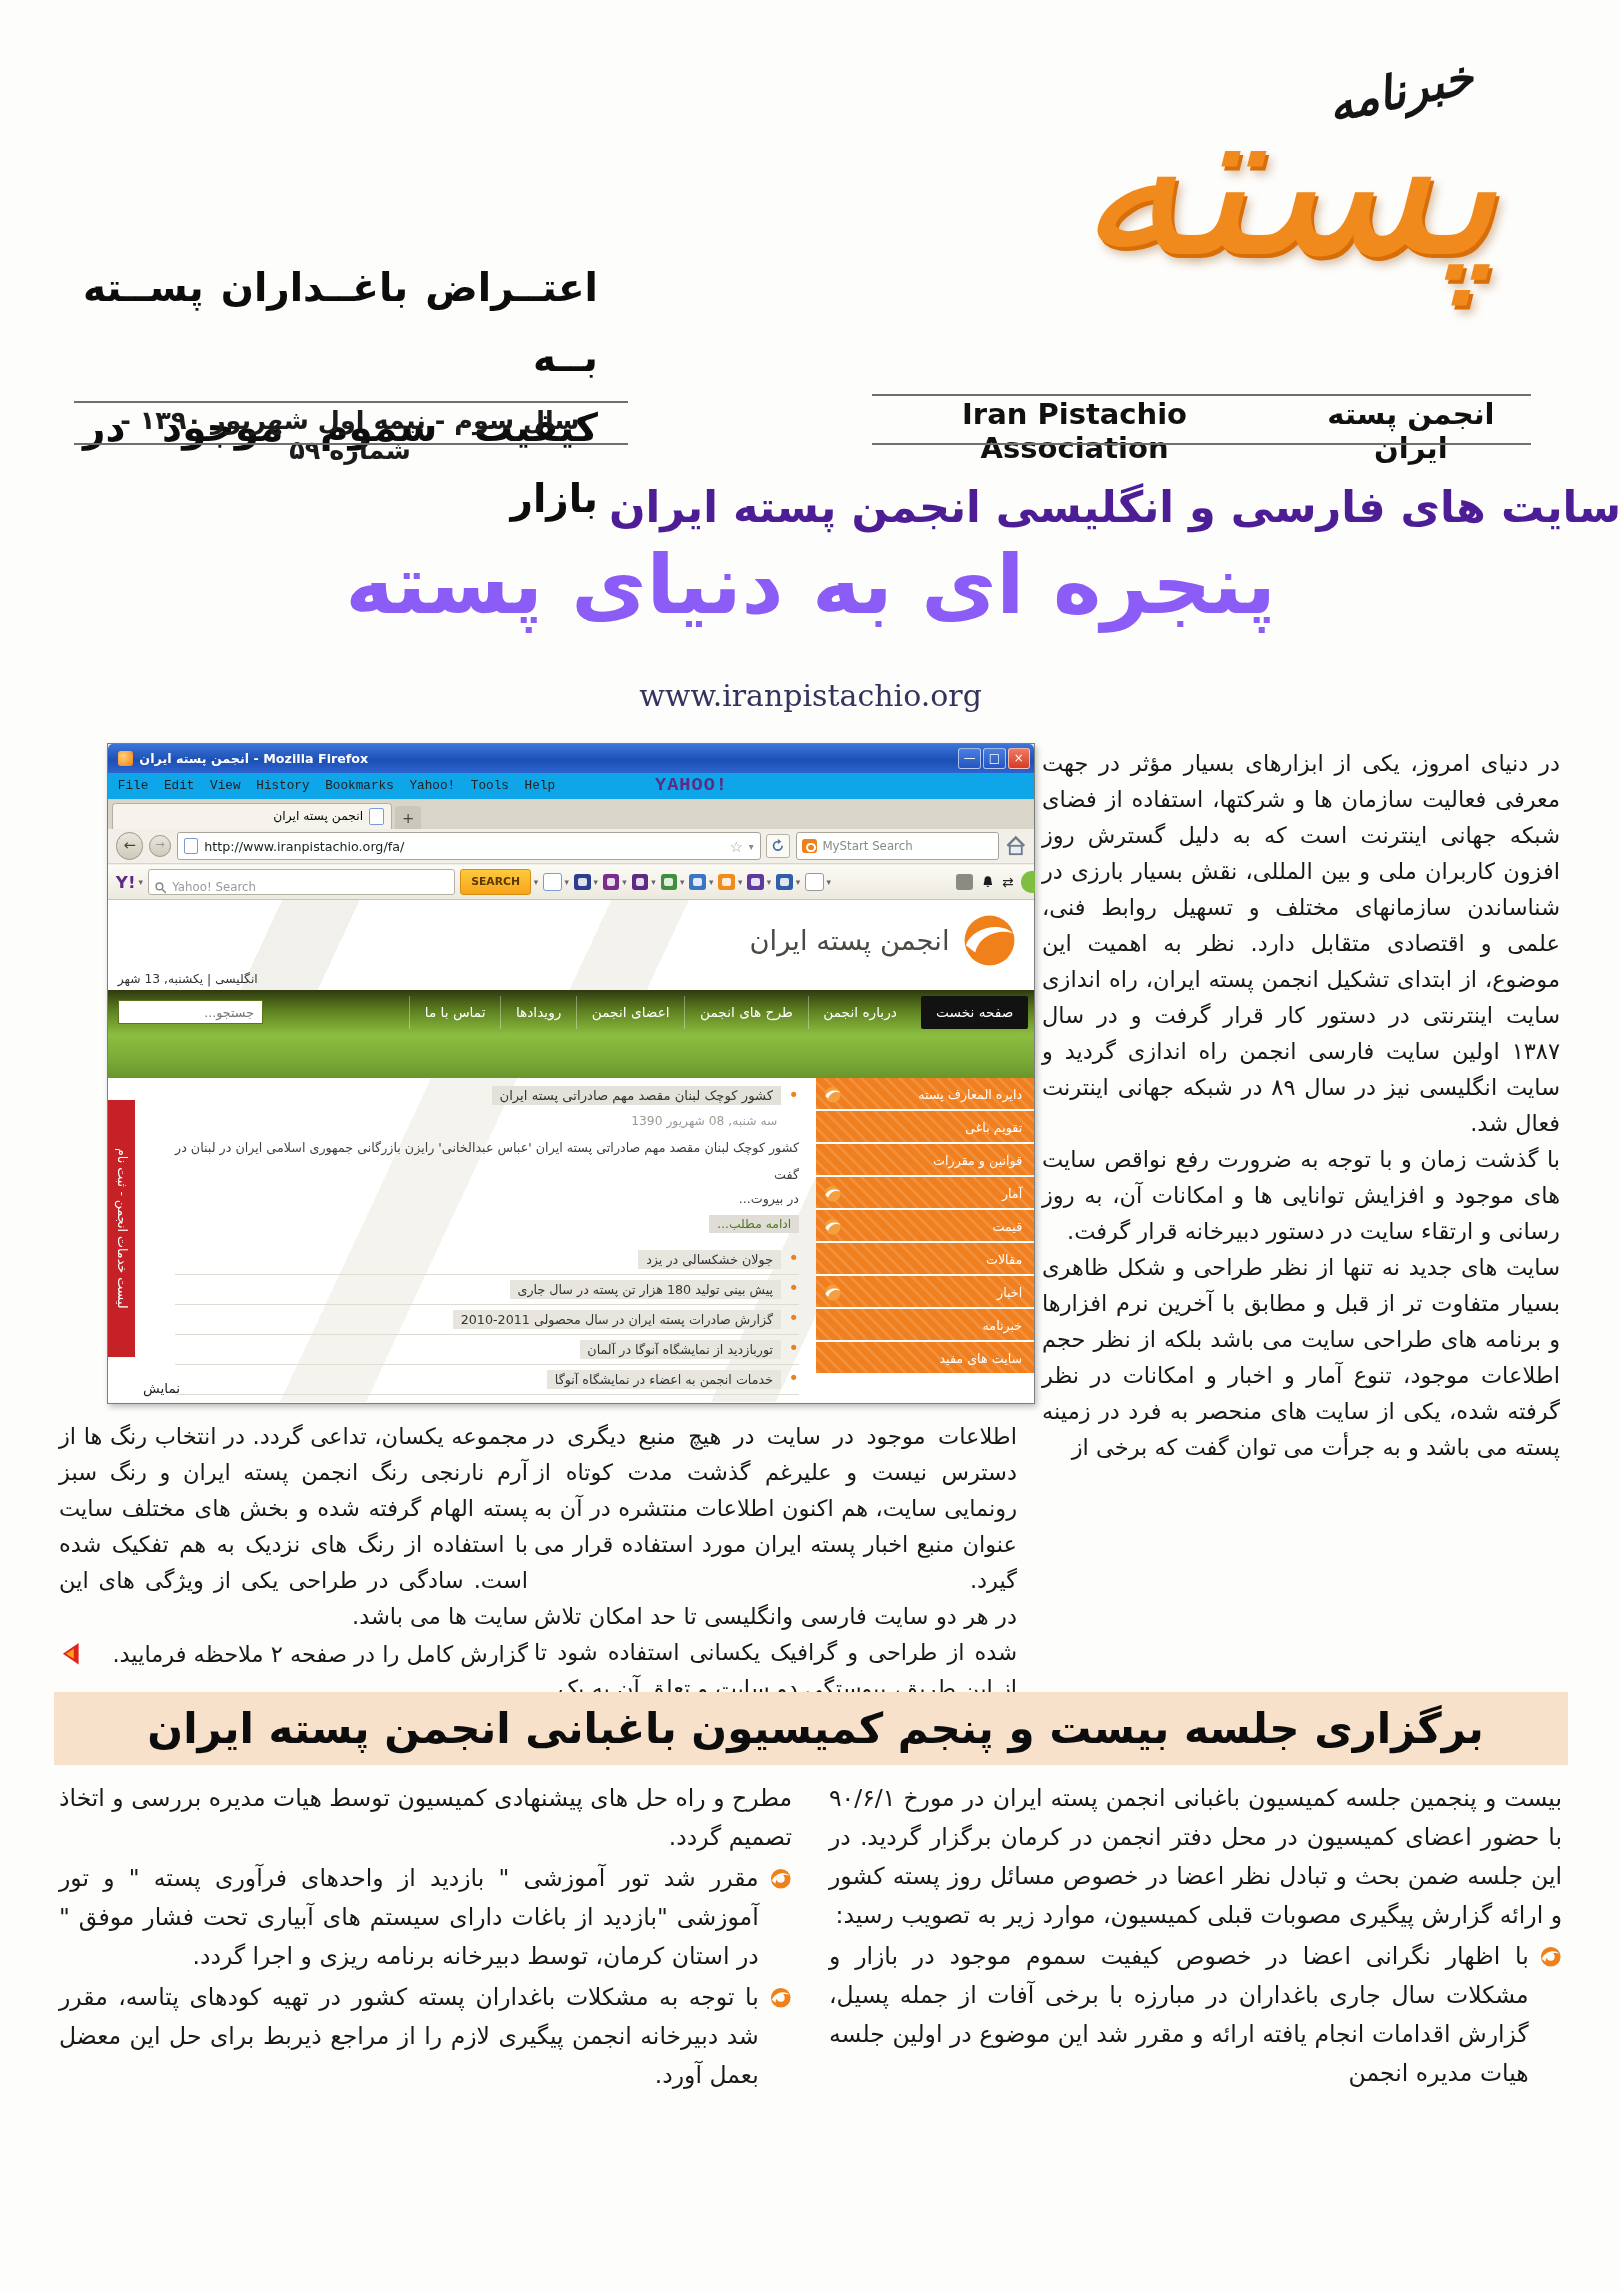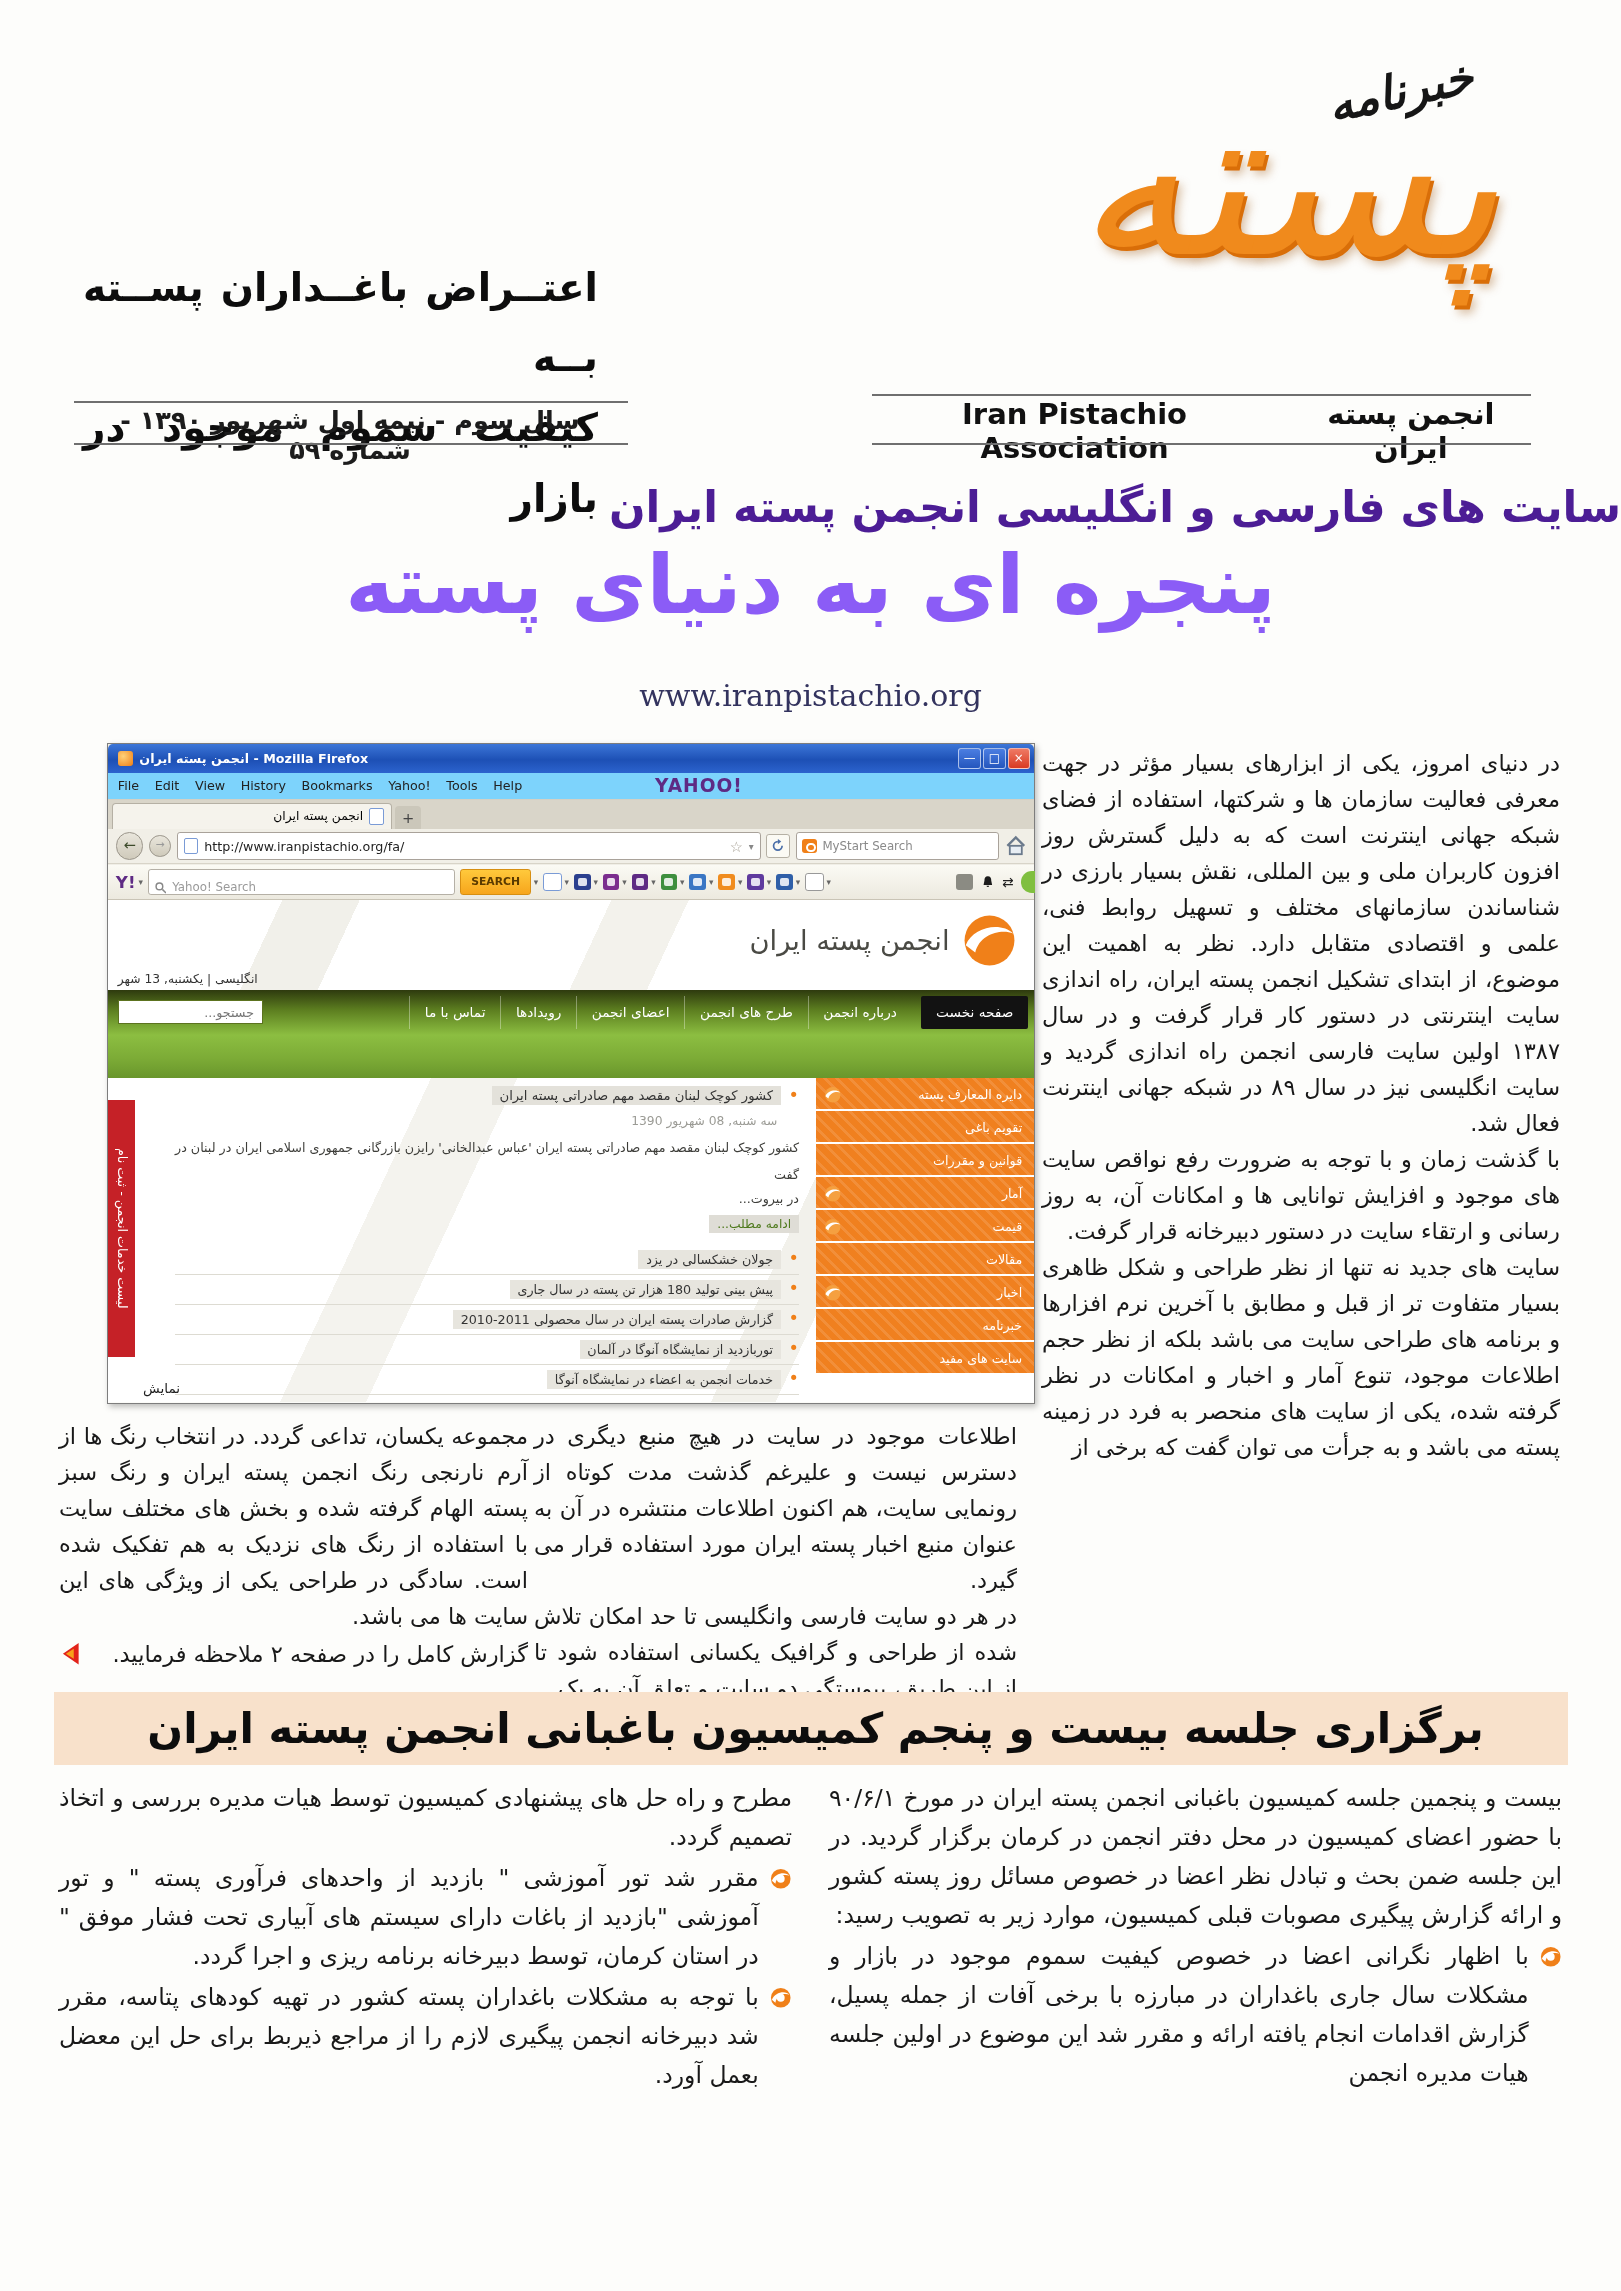--- a/index.html
+++ b/index.html
@@ -40,23 +40,23 @@
   .titlebar{position:absolute;left:0;top:0;width:100%;height:29px;
             background:linear-gradient(180deg,#3c76d8 0%,#1d50b5 55%,#2c63ce 100%);
             border-radius:4.9px 4.9px 0 0;display:flex;align-items:center;padding:0 3.9px;box-sizing:border-box;}
   .fficon{width:15.7px;height:15.7px;border-radius:2.9px;background:radial-gradient(circle at 35% 35%,#ffd27a,#f07d12);margin:0 5.9px;}
   .wtitle{color:#fff;font-size:12.7px;font-weight:bold;direction:ltr;white-space:nowrap;}
   .winbtns{margin-left:auto;display:flex;gap:2px;}
   .wb{width:20.6px;height:18.6px;border-radius:2.9px;color:#fff;font-size:11.8px;line-height:18.6px;
       text-align:center;border:1px solid rgba(255,255,255,.6);cursor:default;}
   .wb.min,.wb.max{background:linear-gradient(180deg,#4b7ee2,#2456bd);}
   .wb.close{background:linear-gradient(180deg,#ef7a64,#d83a23);}
-  .menubar{position:absolute;left:0;top:29px;width:100%;height:26.5px;background:#7dd3fc;
+  .menubar{position:absolute;left:0;top:29px;width:100%;height:26.5px;background:#0ea5e9;
            border-bottom:1px solid #d4d0c4;display:flex;align-items:center;gap:15.7px;
-           padding-left:9.8px;box-sizing:border-box;font-size:12.7px;color:#222;}
+           padding-left:9.8px;box-sizing:border-box;font-size:12.7px;color:#222;font-family:Liberation Mono, monospace;}
   .yahoo-wordmark{position:absolute;left:547px;top:2px;font-size:18.6px;font-weight:bold;
                   color:#5e2a84;letter-spacing:1px;}
   .tabbar{position:absolute;left:0;top:56px;width:100%;height:29px;background:#d9d5c9;
           display:flex;align-items:flex-end;padding-left:3.9px;box-sizing:border-box;}
   .tab{width:263px;height:25.5px;background:#f5f3ec;border:1px solid #b5b0a4;border-bottom:none;
        border-radius:3.9px 3.9px 0 0;display:flex;align-items:center;gap:5.9px;padding:0 7.8px;
        font-size:12.3px;direction:rtl;}
   .pageicon{width:12.7px;height:14.7px;background:#fff;border:1px solid #7a9bd6;border-radius:2px;flex:none;}
   .newtab{width:25.5px;height:23.5px;background:#cbc7ba;border-radius:3.9px 3.9px 0 0;margin-left:2.9px;
           text-align:center;line-height:23.5px;font-size:14.7px;color:#444;}

